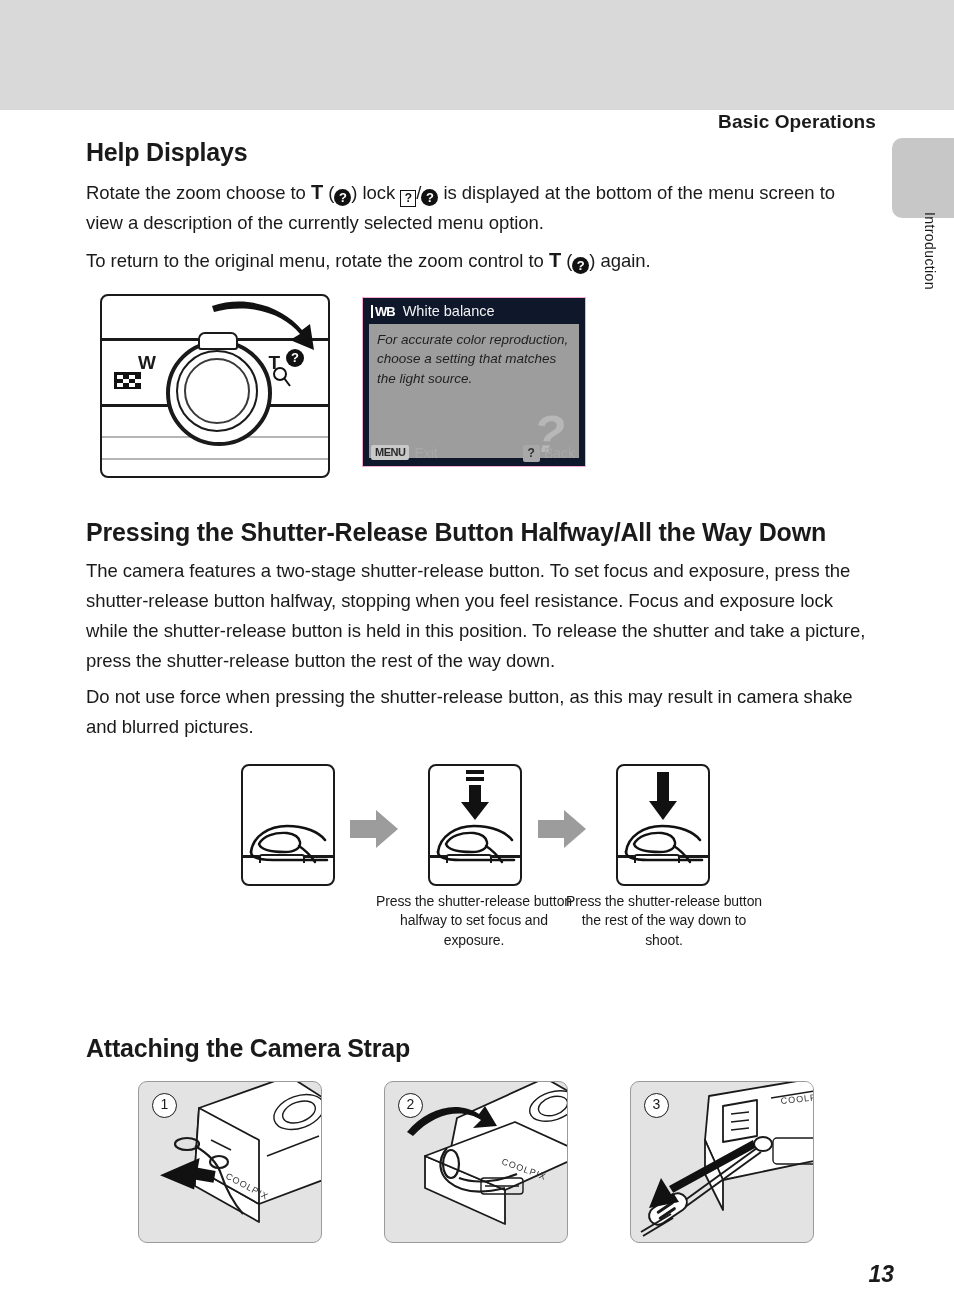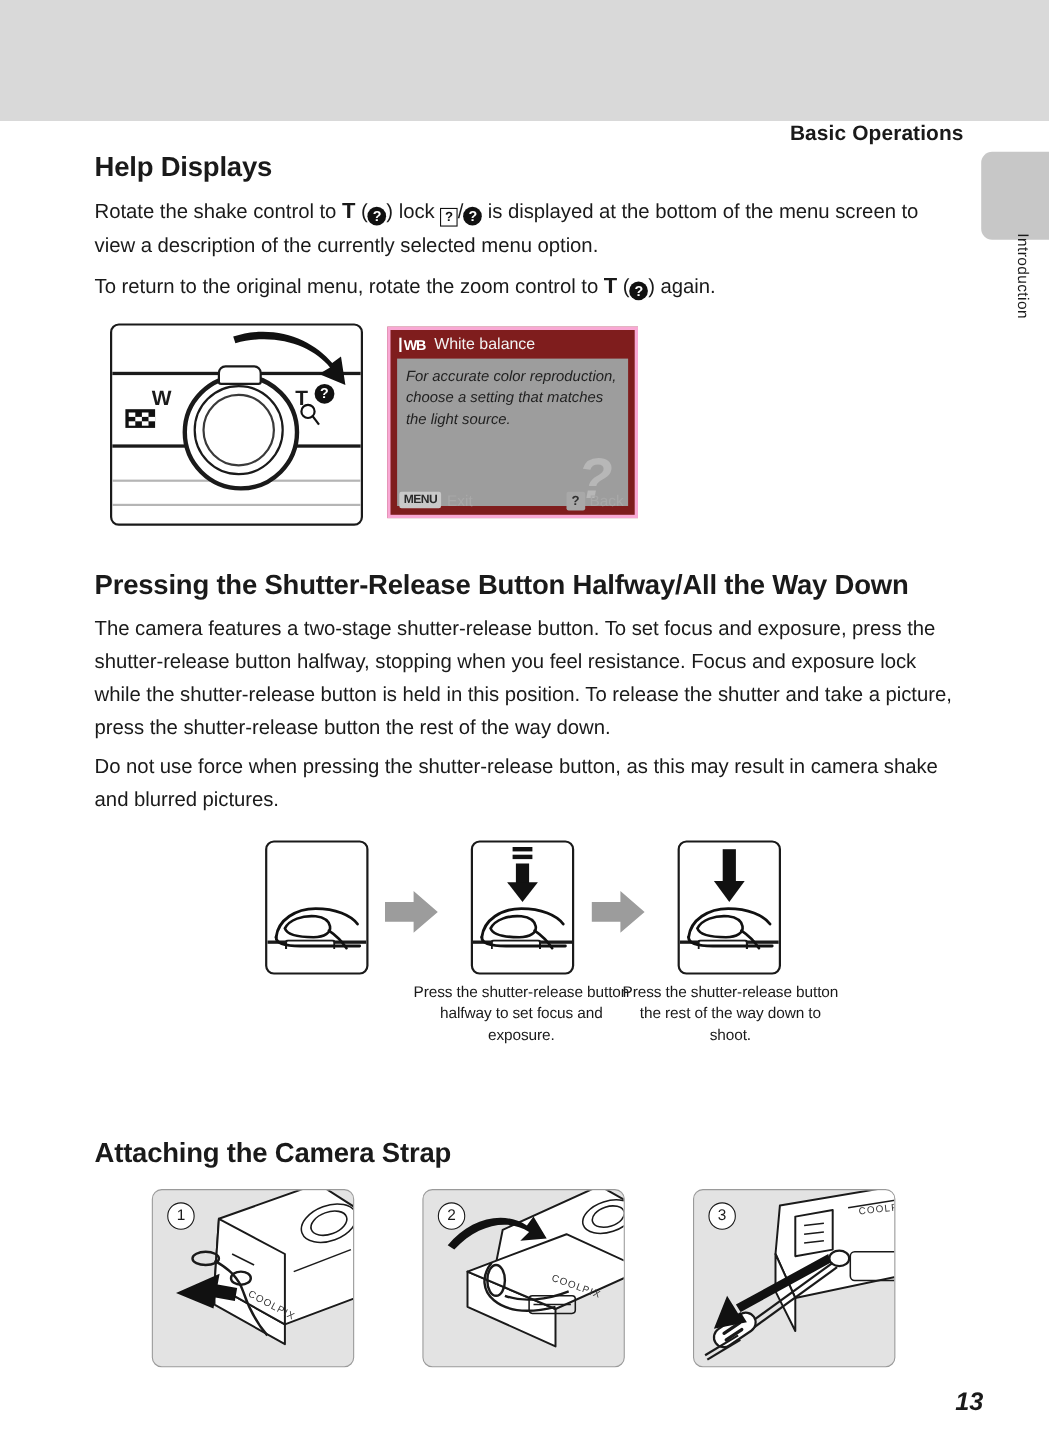--- a/index.html
+++ b/index.html
@@ -107,22 +107,22 @@
   .zc-help{
     position:absolute;right:24px;top:53px;width:18px;height:18px;border-radius:50%;
     background:#111;color:#fff;font-size:13px;font-weight:bold;text-align:center;
     line-height:18px;
   }
   .zc-mag{position:absolute;right:36px;top:70px;}
   .zc-arrow{position:absolute;left:108px;top:4px;}
 
   
   .lcd{
-    position:absolute;left:266px;top:3px;width:222px;height:168px;
-    background:#7f1d1d;border:3px solid #f9a8d4;
+    position:absolute;left:276px;top:3px;width:222px;height:168px;
+    background:#0f172a;border:1px solid #f9a8d4;
   }
   .lcd-head{
     height:26px;display:flex;align-items:center;gap:8px;padding-left:8px;
     color:#f2f2f2;font-size:14.5px;
   }
   .wb-glyph{
     display:inline-block;font-size:13px;font-weight:bold;color:#fff;
     letter-spacing:-1px;border-left:2px solid #fff;padding-left:2px;
     line-height:1;
   }
@@ -205,21 +205,21 @@
 <div class="header-band"></div>
 <div class="header-title">Basic Operations</div>
 
 <div class="side-tab"></div>
 <div class="side-tab-label">Introduction</div>
 
 <div class="page">
 
   <h2 class="section-title">Help Displays</h2>
 
-  <p class="body-text"><span>Rotate the shake control to </span><span class="bold-T">T</span><span> (</span><span class="icon-help-filled">?</span><span>) lock </span><span class="icon-help-box">?</span><span>/</span><span class="icon-help-filled">?</span><span> is displayed at the bottom of the menu screen to view a description of the currently selected menu option.</span></p>
+  <p class="body-text"><span>Rotate the zoom choose to </span><span class="bold-T">T</span><span> (</span><span class="icon-help-filled">?</span><span>) lock </span><span class="icon-help-box">?</span><span>/</span><span class="icon-help-filled">?</span><span> is displayed at the bottom of the menu screen to view a description of the currently selected menu option.</span></p>
 
   <p class="body-text"><span>To return to the original menu, rotate the zoom control to </span><span class="bold-T">T</span><span> (</span><span class="icon-help-filled">?</span><span>) again.</span></p>
 
   <div class="fig-row1">
 
     <div class="zoom-ctrl">
       <div class="zc-line zc-l1"></div>
       <div class="zc-line zc-l2"></div>
       <div class="zc-line zc-l3"></div>
       <div class="zc-line zc-l4"></div>

